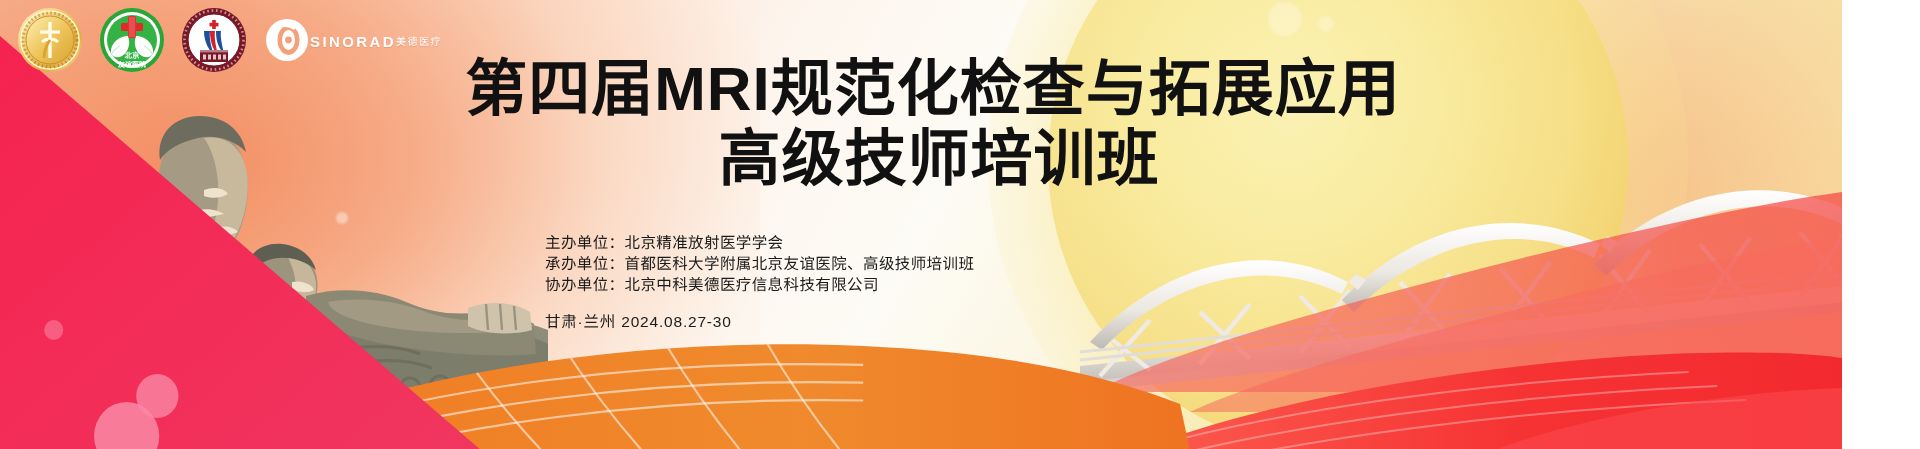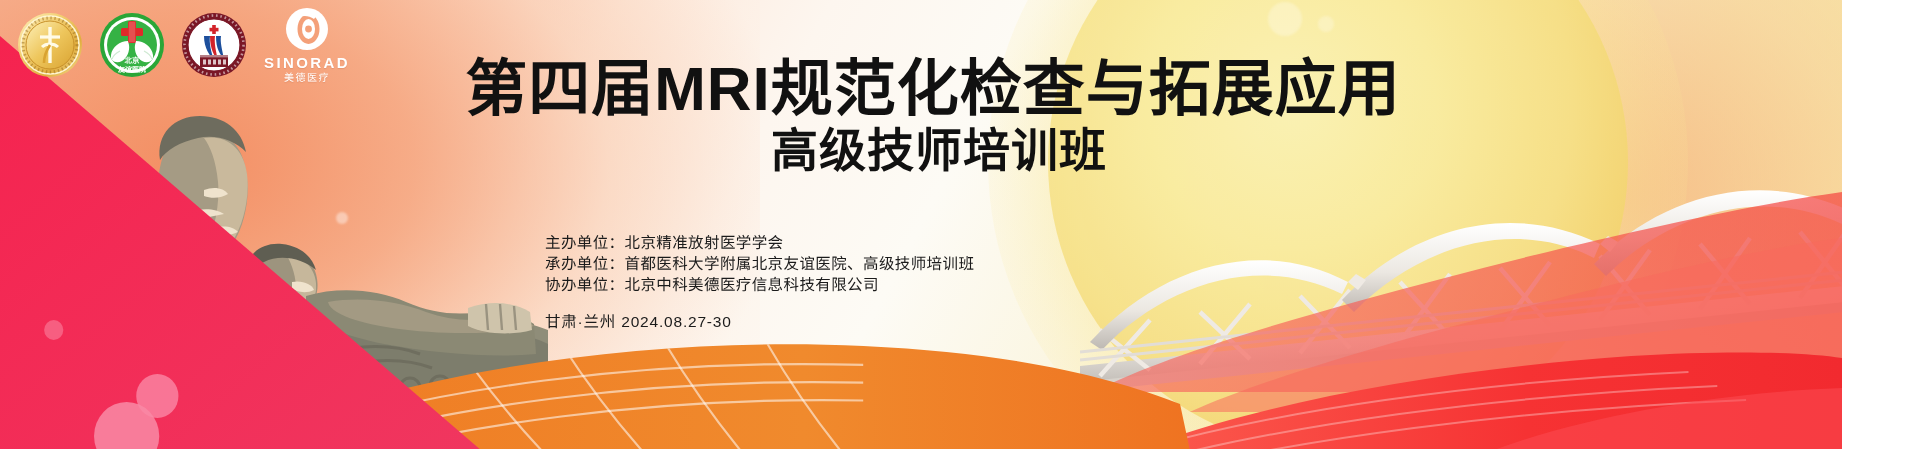--- a/index.html
+++ b/index.html
@@ -143,21 +143,21 @@
   .logo {
     position: relative;
     width: 68px;
     height: 68px;
     flex: 0 0 auto;
   }
   .logo svg { display:block; width:100%; height:100%; }
 
   .logo-sinorad {
     display: flex;
-    flex-direction: column;
+    flex-direction: row;
     align-items: center;
     justify-content: center;
     margin-left: 2px;
   }
   .sinorad-mark {
     width: 46px;
     height: 46px;
   }
   .sinorad-mark svg { display:block; width:100%; height:100%; }
   .sinorad-name {
@@ -193,21 +193,21 @@
     font-weight: 900;
     letter-spacing: 1px;
     line-height: 1.07;
     white-space: nowrap;
   }
   .title-line-1 {
     font-size: 62px;
     padding-left: 24px;
   }
   .title-line-2 {
-    font-size: 47px;
+    font-size: 62px;
     margin-top: 4px;
     padding-left: 36px;
   }
 
   
   .org-block {
     position: absolute;
     left: 545px;
     top: 232px;
     z-index: 30;

